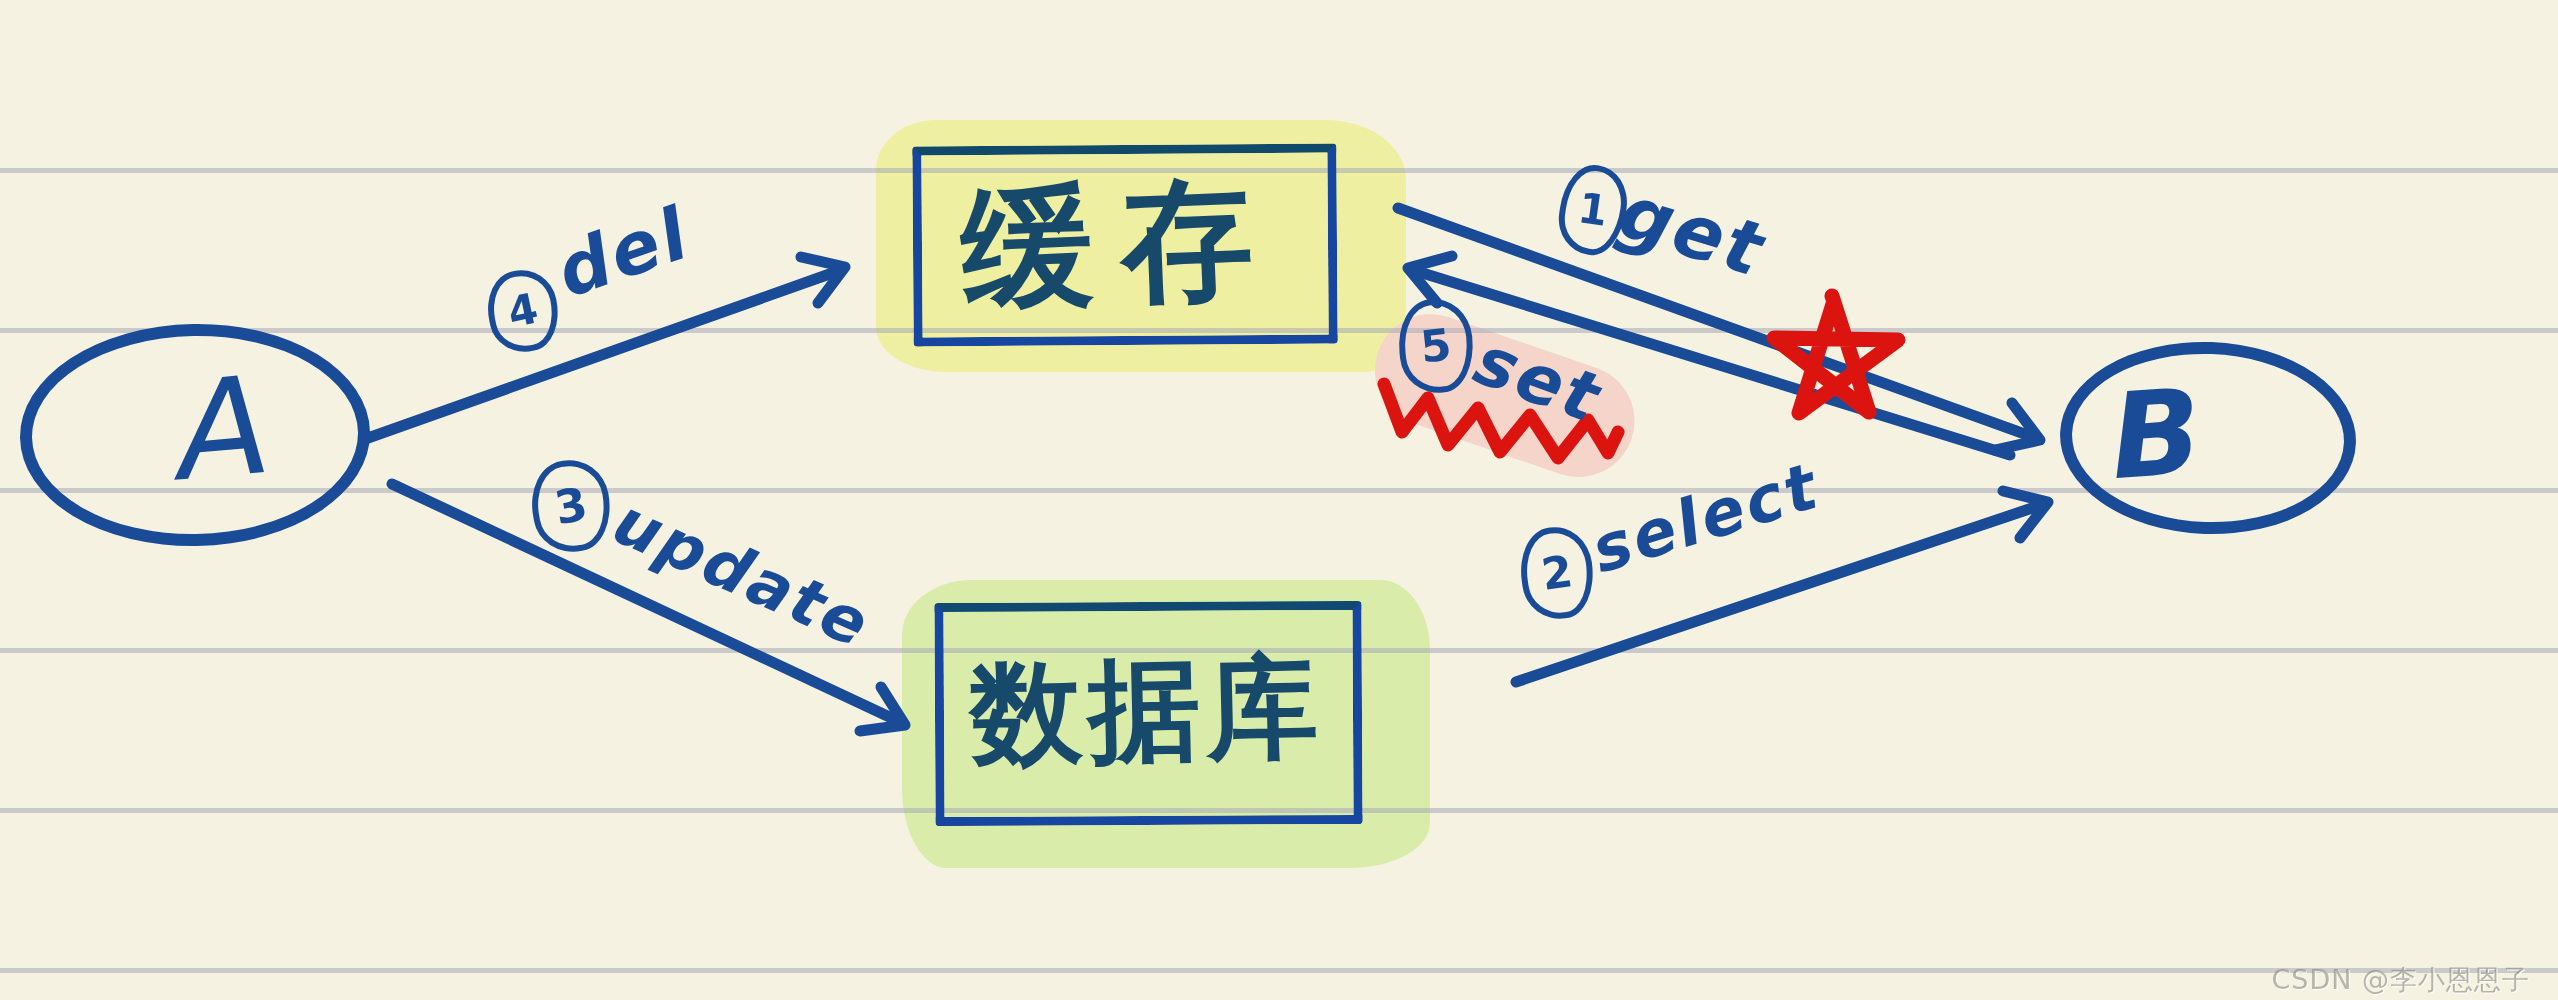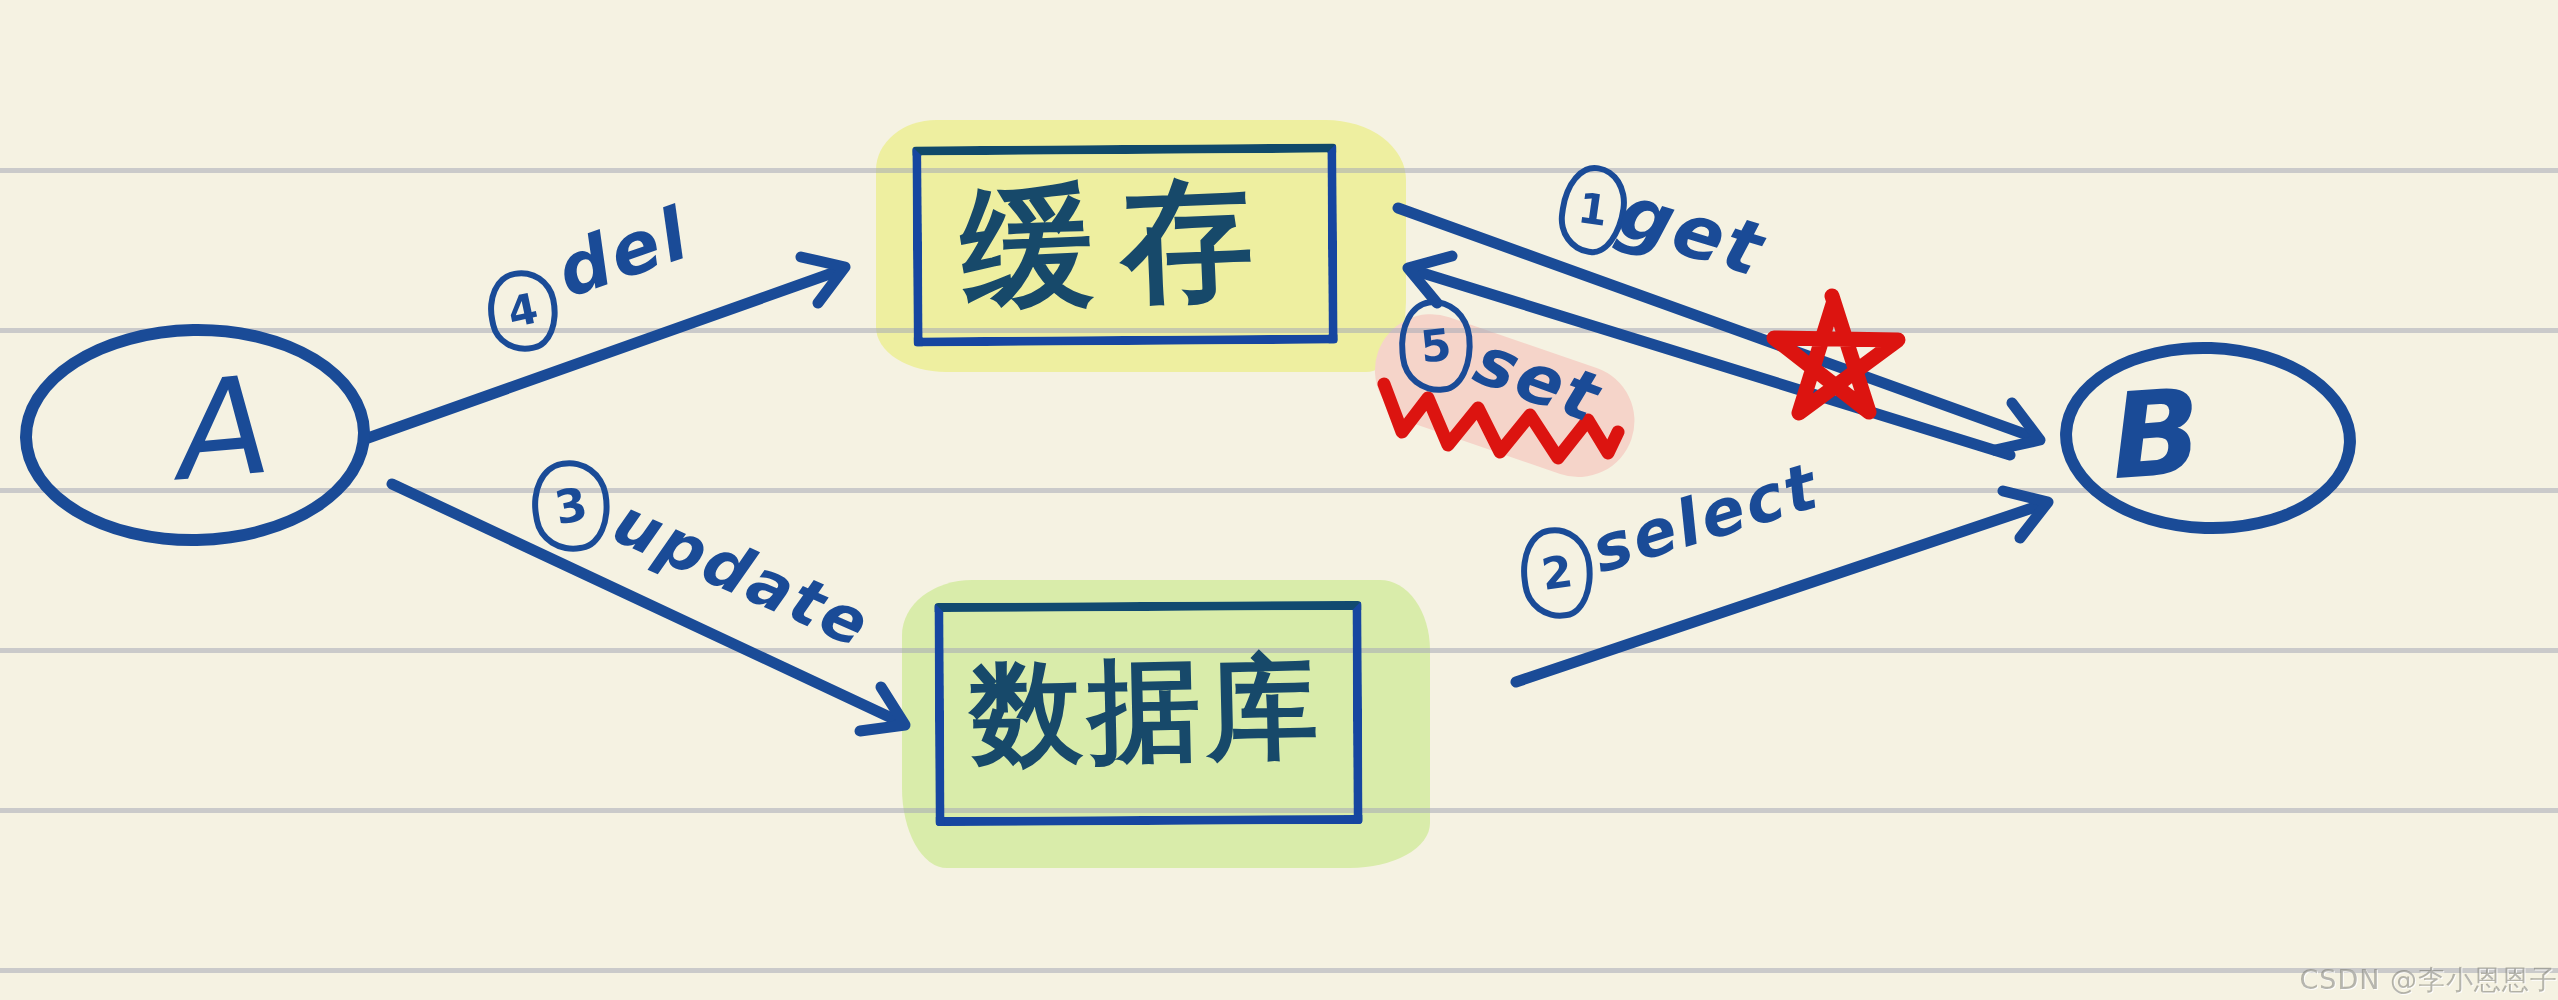--- a/index.html
+++ b/index.html
@@ -61,21 +61,21 @@
   .num-get{left:1560px;top:165px;width:54px;height:78px;font-size:42px;transform:rotate(8deg);}
   .word-get{left:1622px;top:172px;font-size:74px;transform:rotate(17deg);}
 
   .num-set{left:1399px;top:299px;width:62px;height:82px;font-size:44px;transform:rotate(-6deg);}
   .word-set{left:1478px;top:324px;font-size:68px;transform:rotate(20deg);}
 
   .num-select{left:1521px;top:527px;width:60px;height:80px;font-size:44px;transform:rotate(-8deg);}
   .word-select{left:1594px;top:520px;font-size:64px;transform:rotate(-17deg);}
 
   
-  .watermark{position:absolute;right:0;top:962px;font-size:27px;
+  .watermark{position:absolute;right:28px;top:962px;font-size:27px;
              color:rgba(112,112,102,0.50);text-shadow:1px 1px 0 rgba(255,255,255,0.85);
              letter-spacing:1px;}
 </style>
 </head>
 <body>
 
 <div class="paper">
 
   <div class="hl hl-yellow"></div>
   <div class="hl hl-green"></div>

